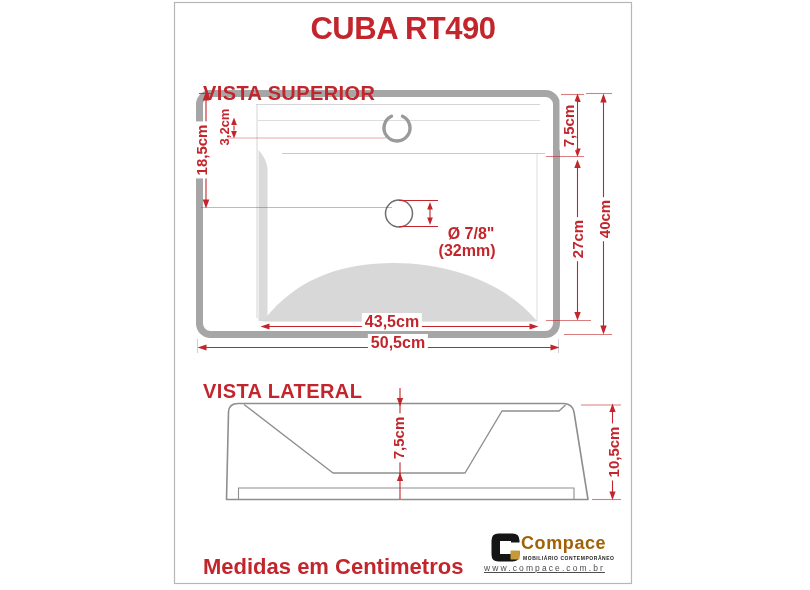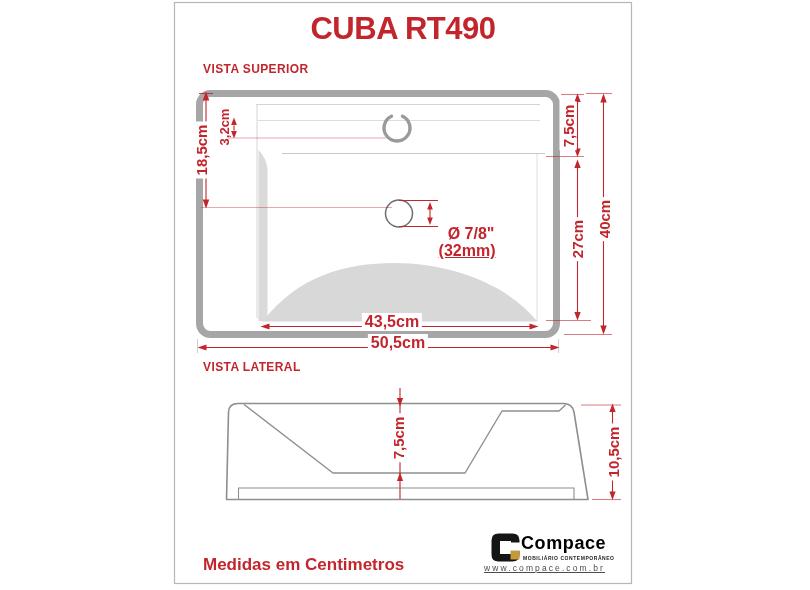--- a/index.html
+++ b/index.html
@@ -8,26 +8,26 @@
     font-family:"Liberation Sans",sans-serif;
   }
   #canvas svg{position:absolute;left:0;top:0;z-index:1;}
   .lbl{
     position:absolute;z-index:2;color:#c2262c;font-weight:bold;white-space:nowrap;line-height:1;
   }
   .ctr{transform:translate(-50%,-50%);}
   .rot{transform:translate(-50%,-50%) rotate(-90deg);}
   .bgw{background:#ffffff;padding:1px 3px;}
   .title{font-size:31px;letter-spacing:-0.5px;transform:translate(-50%,0);}
-  .heading{font-size:12px;letter-spacing:0.4px;}
+  .heading{font-size:20px;letter-spacing:0.4px;margin-top:20px;}
   .dim{font-size:15px;}
   .dim-sm{font-size:13px;}
   .dim-lg{font-size:16px;}
-  .note{font-size:17px;}
-  .brand-name{color:#000000;font-size:18px;font-weight:600;letter-spacing:0.6px;}
+  .note{font-size:22px;}
+  .brand-name{color:#a16207;font-size:18px;font-weight:600;letter-spacing:0.6px;}
   .brand-tag{color:#242424;font-size:5px;font-weight:bold;letter-spacing:0.55px;}
   .brand-web{color:#4d4d4d;font-size:8.5px;font-weight:normal;letter-spacing:2.1px;text-decoration:underline;}
 </style>
 </head>
 <body>
 
 <div id="canvas">
 
   <svg width="810" height="590" viewBox="0 0 810 590">
 
@@ -117,21 +117,21 @@
 
   <div class="lbl heading" style="left:203px;top:63px;">VISTA SUPERIOR</div>
 
   <div class="lbl dim rot bgw" style="left:201px;top:150px;">18,5cm</div>
   <div class="lbl dim-sm rot" style="left:224px;top:127px;font-weight:bold;">3,2cm</div>
   <div class="lbl dim rot bgw" style="left:568px;top:126px;">7,5cm</div>
   <div class="lbl dim rot bgw" style="left:577px;top:239px;">27cm</div>
   <div class="lbl dim rot bgw" style="left:604px;top:219px;">40cm</div>
 
   <div class="lbl dim-lg ctr" style="left:471px;top:234px;">Ø 7/8"</div>
-  <div class="lbl dim-lg ctr" style="left:467px;top:251px;text-decoration:underline;">(32mm)</div>
+  <div class="lbl dim-lg ctr" style="left:467px;top:251px;">(32mm)</div>
 
   <div class="lbl dim-lg ctr bgw" style="left:392px;top:322px;">43,5cm</div>
   <div class="lbl dim-lg ctr bgw" style="left:398px;top:343px;">50,5cm</div>
 
   <div class="lbl heading" style="left:203px;top:361px;text-align:center;">VISTA LATERAL</div>
 
   <div class="lbl dim rot bgw" style="left:398px;top:438px;">7,5cm</div>
   <div class="lbl dim rot bgw" style="left:613px;top:452px;">10,5cm</div>
 
   <div class="lbl note" style="left:203px;top:556px;">Medidas em Centimetros</div>

